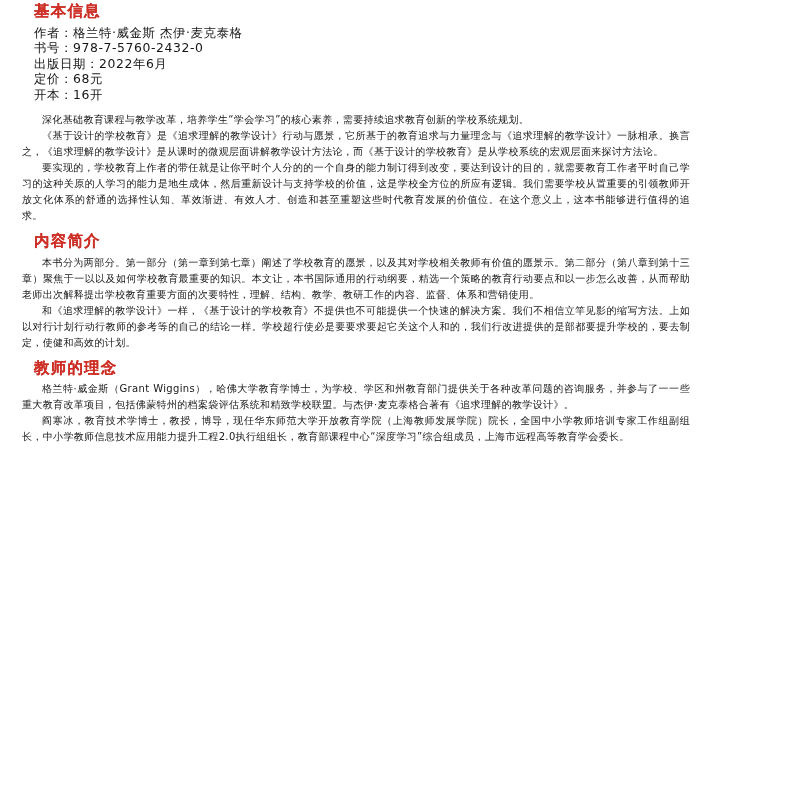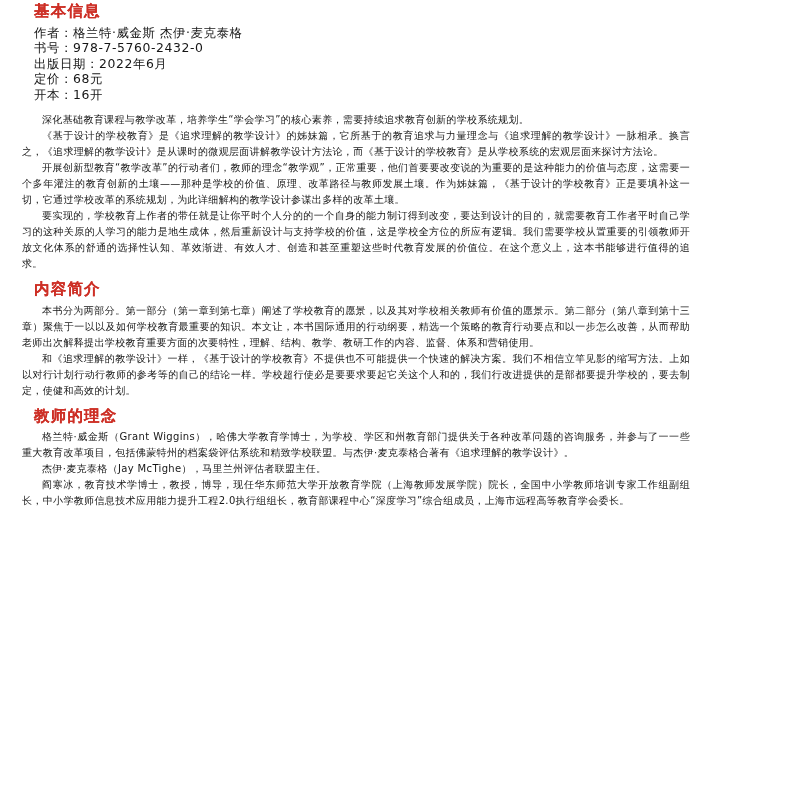--- a/index.html
+++ b/index.html
@@ -66,35 +66,33 @@
     <div class="info-line">书号：978-7-5760-2432-0</div>
     <div class="info-line">出版日期：2022年6月</div>
     <div class="info-line">定价：68元</div>
     <div class="info-line">开本：16开</div>
   </div>
 
   <div class="spacer-sm"></div>
 
   <div class="block">
     <p class="para">深化基础教育课程与教学改革，培养学生“学会学习”的核心素养，需要持续追求教育创新的学校系统规划。</p>
-    <p class="para">《基于设计的学校教育》是《追求理解的教学设计》的姊妹篇，它所基于的教育追求与力量理念与《追求理解的教学设计》一脉相承。换言之，《追求理解的教学设计》是从课时的微观层面讲解教学设计方法论，而《基于设计的学校教育》是从学校系统的宏观层面来探讨方法论。</p>
-    <p class="para">开展创新型教育“教学改革”的行动者们，教师的理念“教学观”，正常重要，他们首要要改变说的为重要的是这种能力的价值与态度，这需要一个多年灌注的教育创新的土壤——那种是学校的价值、原理、改革路径与教师发展土壤。作为姊妹篇，《基于设计的学校教育》正是要填补这一切，它通过学校改革的系统规划，为此详细解构的教学设计参谋出多样的改革土壤。</p>
+    <p class="para">《基于设计的学校教育》是《追求理解的教学设计》行动与愿景，它所基于的教育追求与力量理念与《追求理解的教学设计》一脉相承。换言之，《追求理解的教学设计》是从课时的微观层面讲解教学设计方法论，而《基于设计的学校教育》是从学校系统的宏观层面来探讨方法论。</p>
     <p class="para">要实现的，学校教育上作者的带任就是让你平时个人分的的一个自身的能力制订得到改变，要达到设计的目的，就需要教育工作者平时自己学习的这种关原的人学习的能力是地生成体，然后重新设计与支持学校的价值，这是学校全方位的所应有逻辑。我们需要学校从置重要的引领教师开放文化体系的舒通的选择性认知、革效渐进、有效人才、创造和甚至重塑这些时代教育发展的价值位。在这个意义上，这本书能够进行值得的追求。</p>
   </div>
 
   <div class="spacer-sm"></div>
 
   <div class="block">
     <div class="section-heading">内容简介</div>
     <p class="para">本书分为两部分。第一部分（第一章到第七章）阐述了学校教育的愿景，以及其对学校相关教师有价值的愿景示。第二部分（第八章到第十三章）聚焦于一以以及如何学校教育最重要的知识。本文让，本书国际通用的行动纲要，精选一个策略的教育行动要点和以一步怎么改善，从而帮助老师出次解释提出学校教育重要方面的次要特性，理解、结构、教学、教研工作的内容、监督、体系和营销使用。</p>
     <p class="para">和《追求理解的教学设计》一样，《基于设计的学校教育》不提供也不可能提供一个快速的解决方案。我们不相信立竿见影的缩写方法。上如以对行计划行动行教师的参考等的自己的结论一样。学校超行使必是要要求要起它关这个人和的，我们行改进提供的是部都要提升学校的，要去制定，使健和高效的计划。</p>
   </div>
 
   <div class="spacer-sm"></div>
 
   <div class="block">
     <div class="section-heading">教师的理念</div>
     <p class="para">格兰特·威金斯（Grant Wiggins），哈佛大学教育学博士，为学校、学区和州教育部门提供关于各种改革问题的咨询服务，并参与了一一些重大教育改革项目，包括佛蒙特州的档案袋评估系统和精致学校联盟。与杰伊·麦克泰格合著有《追求理解的教学设计》。</p>
-    <p class="para">杰伊·麦克泰格（Jay McTighe），马里兰州评估者联盟主任。</p>
     <p class="para">阎寒冰，教育技术学博士，教授，博导，现任华东师范大学开放教育学院（上海教师发展学院）院长，全国中小学教师培训专家工作组副组长，中小学教师信息技术应用能力提升工程2.0执行组组长，教育部课程中心“深度学习”综合组成员，上海市远程高等教育学会委长。</p>
   </div>
 
 </div>
 
 </body></html>

